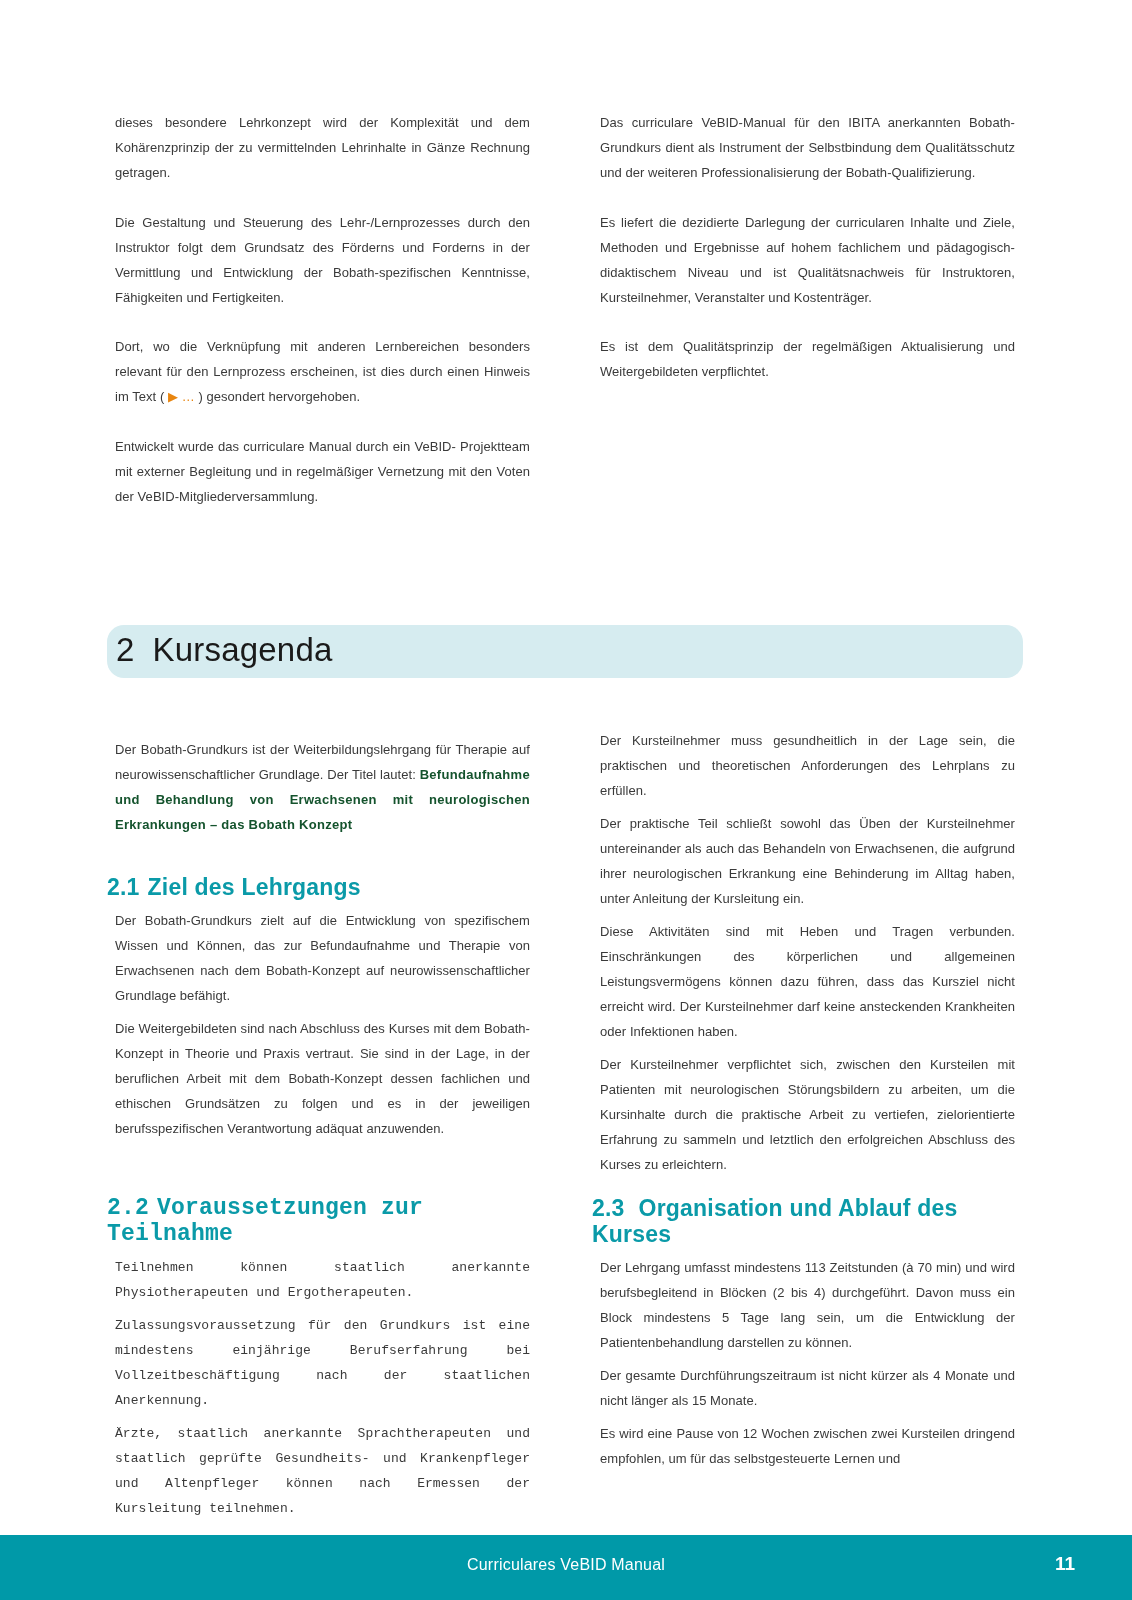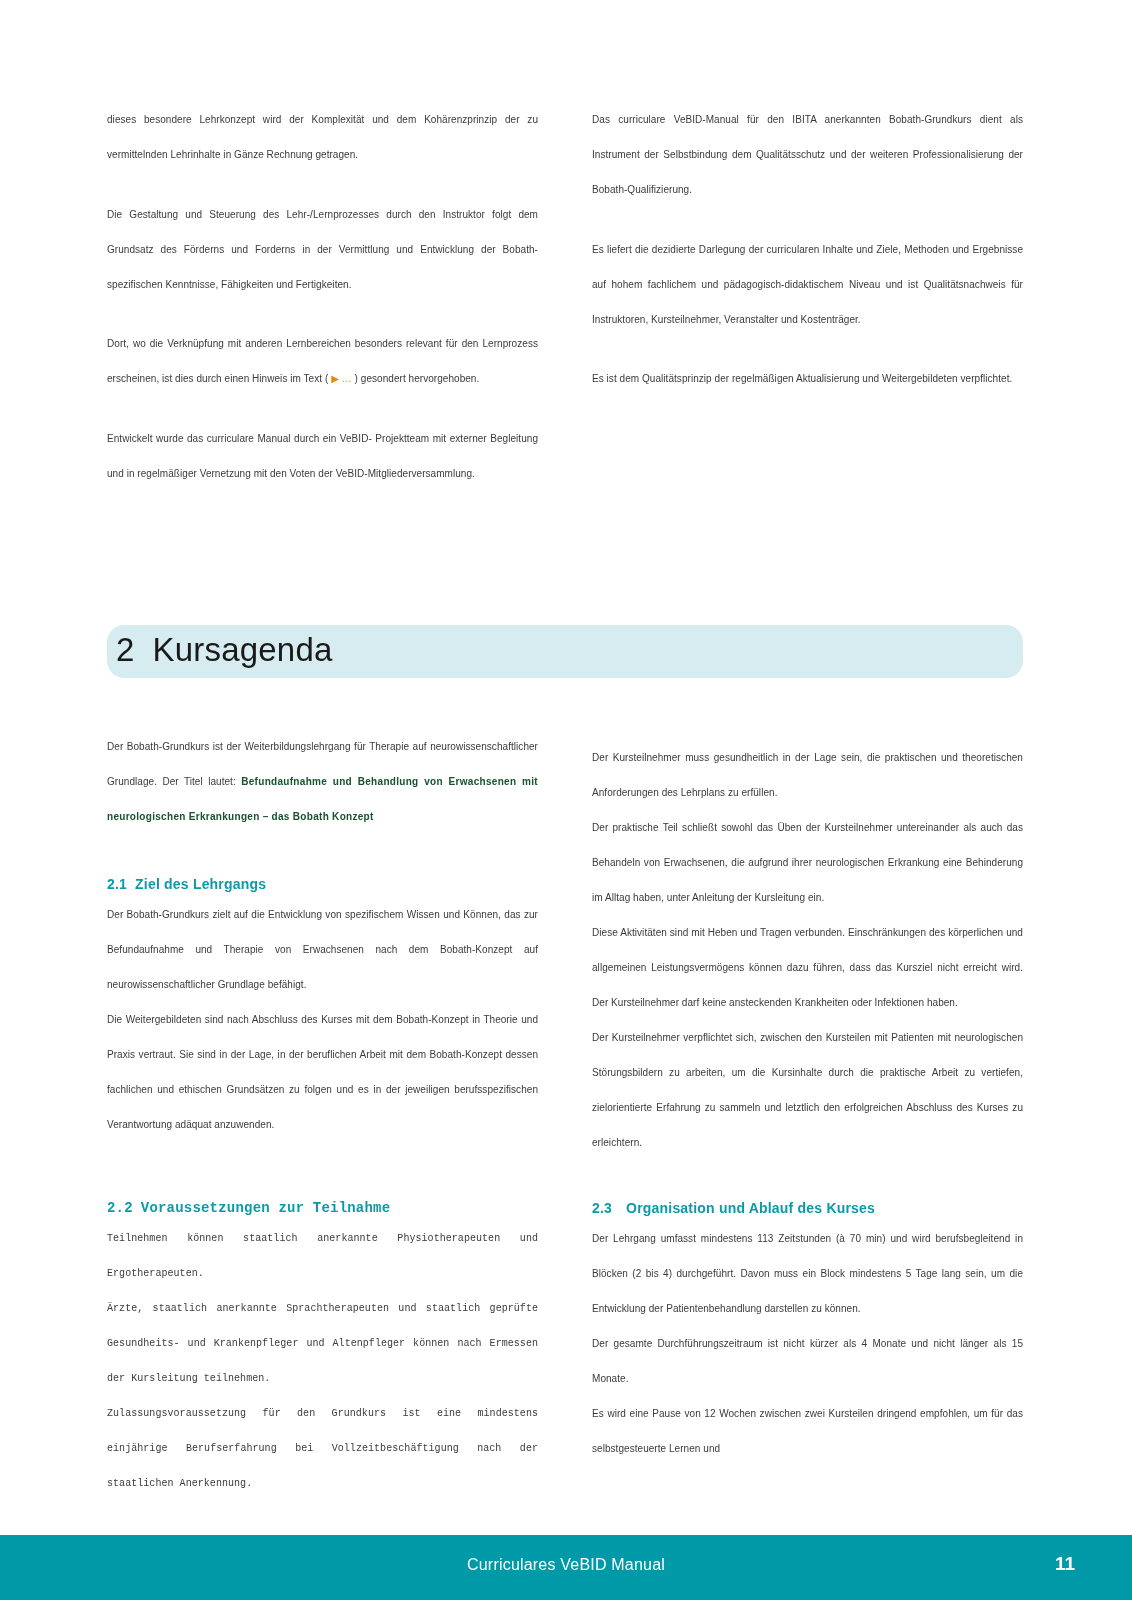--- a/index.html
+++ b/index.html
@@ -5,37 +5,37 @@
   html, body { margin: 0; padding: 0; }
   body {
     width: 1132px; height: 1600px; position: relative; background: #ffffff;
     font-family: "Liberation Sans", "DejaVu Sans", sans-serif;
     color: #3a3a3a; overflow: hidden;
   }
   .col { position: absolute; width: 431px; }
   .col-left { left: 107px; }
   .col-right { left: 592px; }
   p {
-    margin: 0; font-size: 10px; line-height: 35px; text-align: justify;
+    margin: 8px; font-size: 13px; line-height: 25px; text-align: justify;
     letter-spacing: 0.05px; font-weight: 300;
   }
   p.gap { margin-top: 24.6px; }
   .hint { color: #e8850f; }
   .teal-bold { color: #14532d; font-weight: 600; letter-spacing: 0.3px; }
   .chapter-bar {
     position: absolute; left: 107px; top: 625px; width: 916px; height: 53px;
     background: #d6ecf0; border-radius: 17px;
   }
   .chapter-title {
     position: absolute; left: 9px; top: 6px; font-size: 33px; color: #1a1a1a;
     font-weight: 400; letter-spacing: 0.2px;
   }
   .chapter-title .num { margin-right: 18px; }
   h3 {
-    margin: 0; font-size: 14px; color: #0a9aa8; font-weight: 600;
+    margin: 0; font-size: 23px; color: #0a9aa8; font-weight: 600;
     line-height: 26px; letter-spacing: 0.2px;
   }
   h3 .num { margin-right: 8px; }
   h3 .num.wide { margin-right: 14px; }
   .footer {
     position: absolute; left: 0; top: 1535px; width: 1132px; height: 65px;
     background: #0099a8;
   }
   .footer-title {
     position: absolute; left: 0; width: 1132px; top: 21px; text-align: center;
@@ -69,32 +69,32 @@
 </div>
 
 <div class="col col-left" style="top:729px;">
   <p><span>Der Bobath-Grundkurs ist der Weiterbildungslehrgang für Therapie auf neurowissenschaftlicher Grundlage. Der Titel lautet:</span> <span class="teal-bold">Befundaufnahme und Behandlung von Erwachsenen mit neurologischen Erkrankungen – das Bobath Konzept</span></p>
 
   <h3 style="margin-top:37px;"><span class="num">2.1</span><span>Ziel des Lehrgangs</span></h3>
   <p>Der Bobath-Grundkurs zielt auf die Entwicklung von spezifischem Wissen und Können, das zur Befundaufnahme und Therapie von Erwachsenen nach dem Bobath-Konzept auf neurowissenschaftlicher Grundlage befähigt.</p>
   <p>Die Weitergebildeten sind nach Abschluss des Kurses mit dem Bobath-Konzept in Theorie und Praxis vertraut. Sie sind in der Lage, in der beruflichen Arbeit mit dem Bobath-Konzept dessen fachlichen und ethischen Grundsätzen zu folgen und es in der jeweiligen berufsspezifischen Verantwortung adäquat anzuwenden.</p>
 </div>
 
-<div class="col col-right" style="top:740px;">
+<div class="col col-right" style="top:720px;">
   <p>Der Kursteilnehmer muss gesundheitlich in der Lage sein, die praktischen und theoretischen Anforderungen des Lehrplans zu erfüllen.</p>
   <p>Der praktische Teil schließt sowohl das Üben der Kursteilnehmer untereinander als auch das Behandeln von Erwachsenen, die aufgrund ihrer neurologischen Erkrankung eine Behinderung im Alltag haben, unter Anleitung der Kursleitung ein.</p>
   <p>Diese Aktivitäten sind mit Heben und Tragen verbunden. Einschränkungen des körperlichen und allgemeinen Leistungsvermögens können dazu führen, dass das Kursziel nicht erreicht wird. Der Kursteilnehmer darf keine ansteckenden Krankheiten oder Infektionen haben.</p>
   <p>Der Kursteilnehmer verpflichtet sich, zwischen den Kursteilen mit Patienten mit neurologischen Störungsbildern zu arbeiten, um die Kursinhalte durch die praktische Arbeit zu vertiefen, zielorientierte Erfahrung zu sammeln und letztlich den erfolgreichen Abschluss des Kurses zu erleichtern.</p>
 </div>
 
 <div class="col col-left" style="top:1195px;font-family:Liberation Mono, monospace;">
   <h3><span class="num">2.2</span><span>Voraussetzungen zur Teilnahme</span></h3>
   <p>Teilnehmen können staatlich anerkannte Physiotherapeuten und Ergotherapeuten.</p>
+  <p>Zulassungsvoraussetzung für den Grundkurs ist eine mindestens einjährige Berufserfahrung bei Vollzeitbeschäftigung nach der staatlichen Anerkennung.</p>
   <p>Ärzte, staatlich anerkannte Sprachtherapeuten und staatlich geprüfte Gesundheits- und Krankenpfleger und Altenpfleger können nach Ermessen der Kursleitung teilnehmen.</p>
-  <p>Zulassungsvoraussetzung für den Grundkurs ist eine mindestens einjährige Berufserfahrung bei Vollzeitbeschäftigung nach der staatlichen Anerkennung.</p>
 </div>
 
 <div class="col col-right" style="top:1195px;">
   <h3><span class="num wide">2.3</span><span>Organisation und Ablauf des Kurses</span></h3>
   <p>Der Lehrgang umfasst mindestens 113 Zeitstunden (à 70 min) und wird berufsbegleitend in Blöcken (2 bis 4) durchgeführt. Davon muss ein Block mindestens 5 Tage lang sein, um die Entwicklung der Patientenbehandlung darstellen zu können.</p>
   <p>Der gesamte Durchführungszeitraum ist nicht kürzer als 4 Monate und nicht länger als 15 Monate.</p>
   <p>Es wird eine Pause von 12 Wochen zwischen zwei Kursteilen dringend empfohlen, um für das selbstgesteuerte Lernen und</p>
 </div>
 
 <div class="footer">

